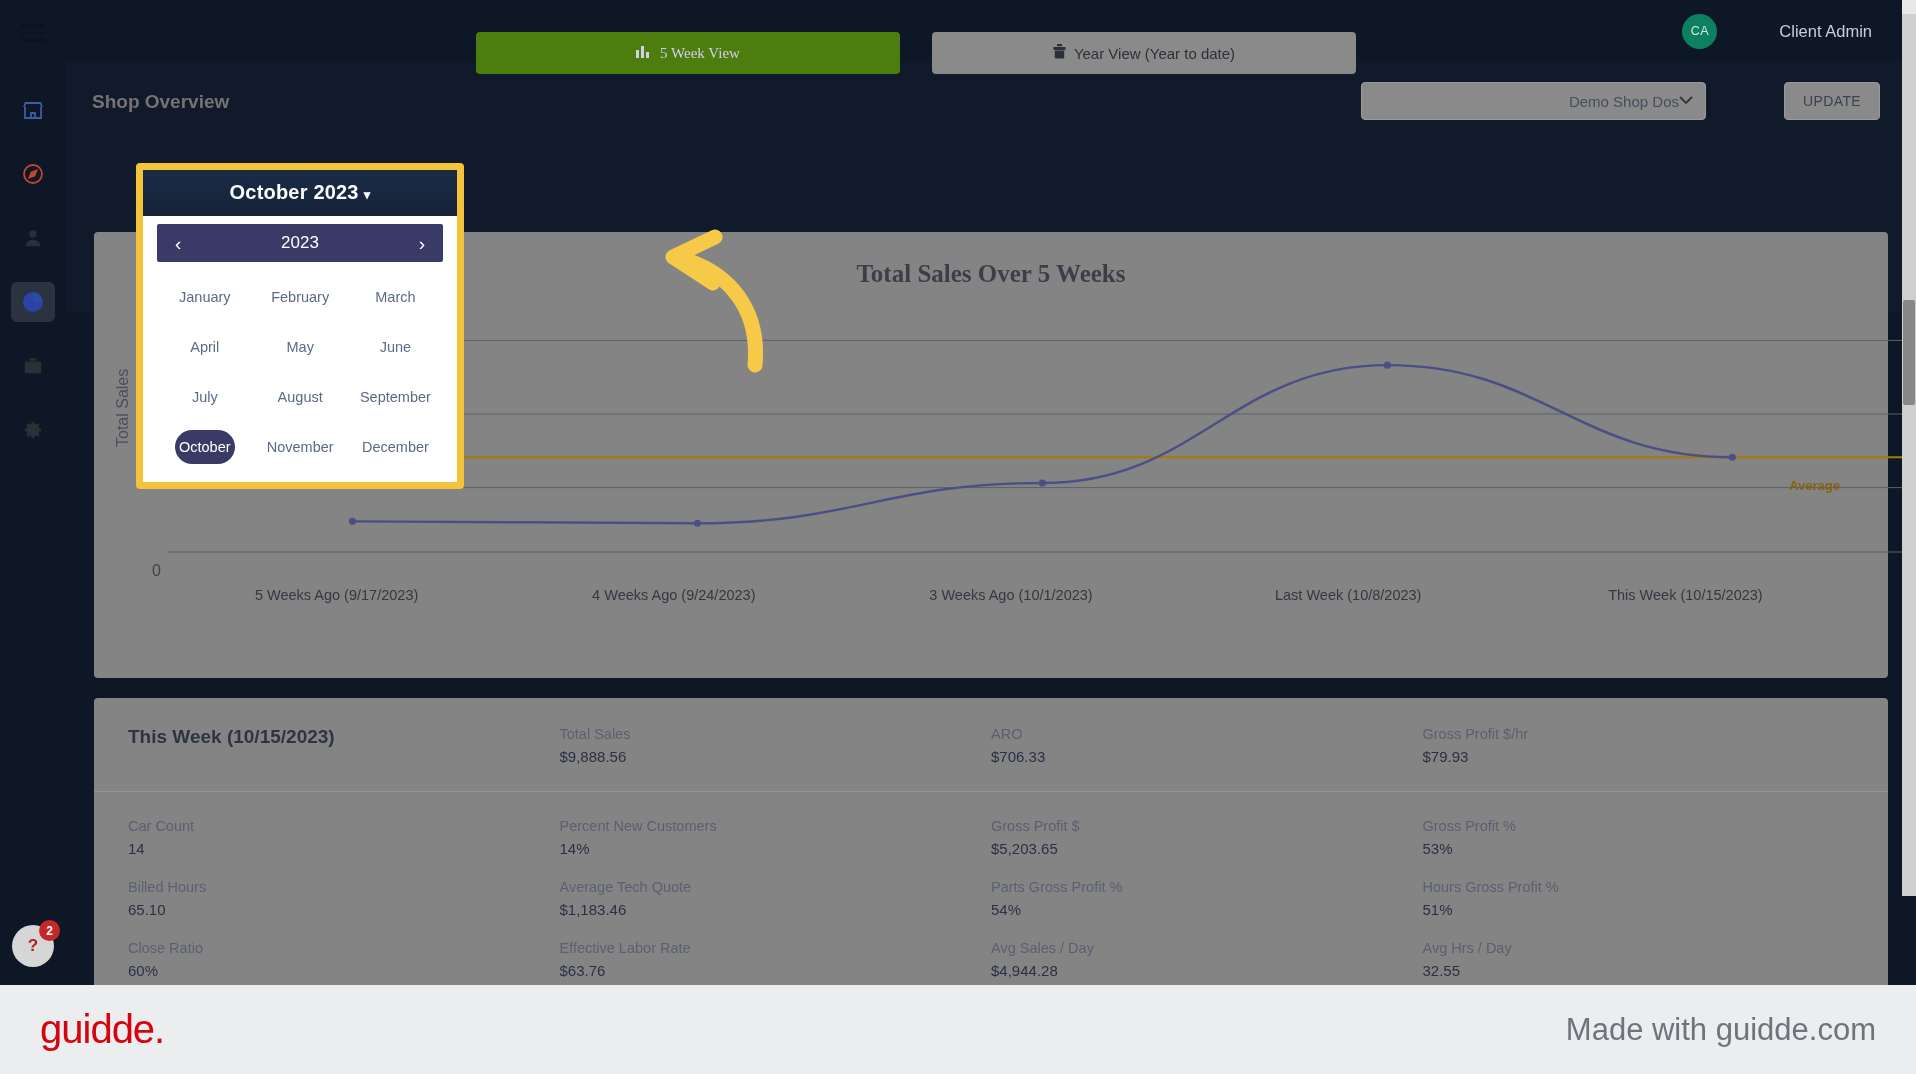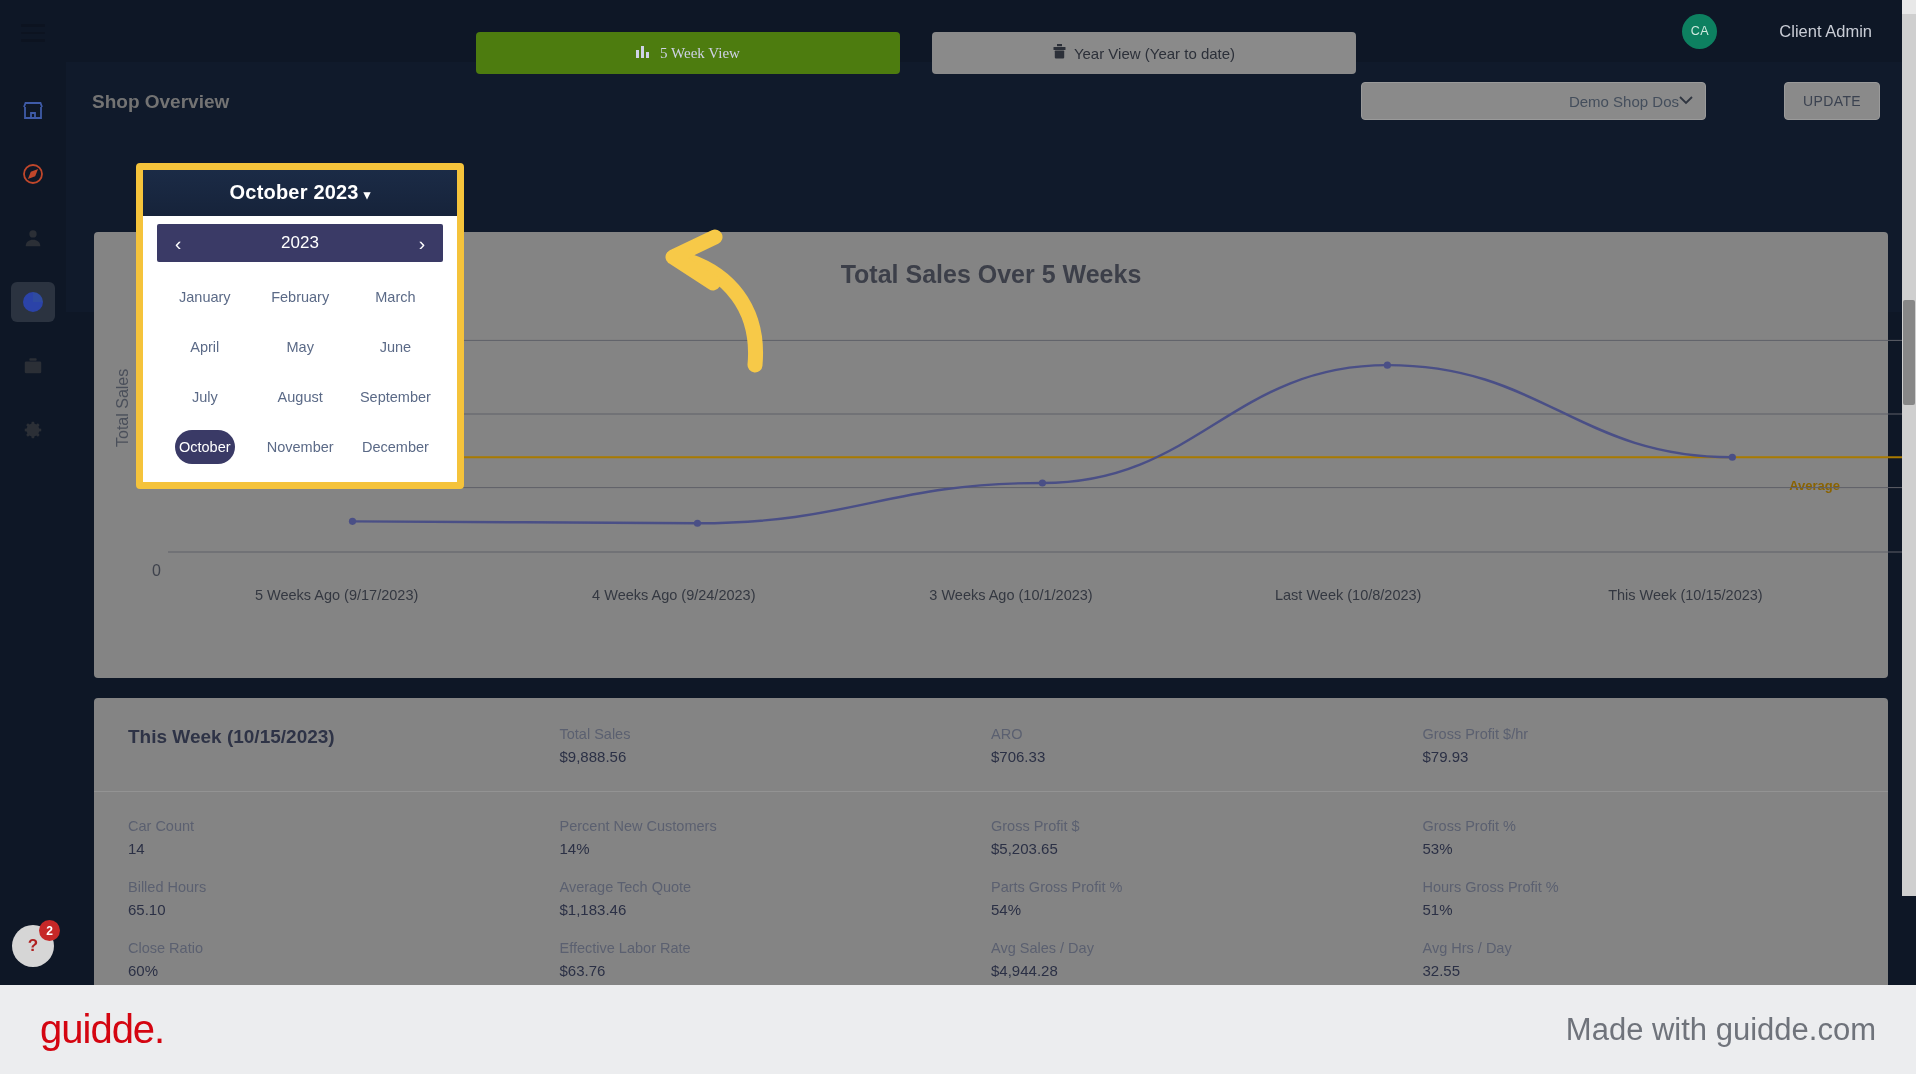--- a/index.html
+++ b/index.html
@@ -70,21 +70,21 @@
   .tab.inactive { background:#8a8a8a; color:#2c3039;gap:8px; }
 
   
   .content { position:absolute; left:66px; right:0; top:232px; bottom:0; overflow:hidden; z-index:1; }
   .card {
     position:absolute; left:28px; right:28px; background:#848484; border-radius:4px;
   }
   .chart-card { top:0px; height:446px; }
   .metrics-card { top:466px; height:300px; }
 
-  .chart-title { text-align:center; color:#3c3f49; font-size:25px; font-weight:bold; padding-top:28px; }
+  .chart-title { text-align:center; color:#3c3f49; font-size:25px; font-weight:bold; padding-top:28px;font-family:Liberation Serif, serif; }
 
   .chart-area { position:absolute; left:0; right:0; top:70px; height:330px; }
   .ylabel {
     position:absolute; left:20px; top:145px; transform:rotate(-90deg); transform-origin:left top;
     color:#4a4f5a; font-size:16px; white-space:nowrap;
   }
   .zero { position:absolute; left:58px; top:260px; color:#3e424c; font-size:16px; }
   .axis-labels { position:absolute; left:74px; right:34px; top:285px; display:flex; }
   .axis-labels span { flex:1; text-align:center; color:#343841; font-size:14.5px; }
 

